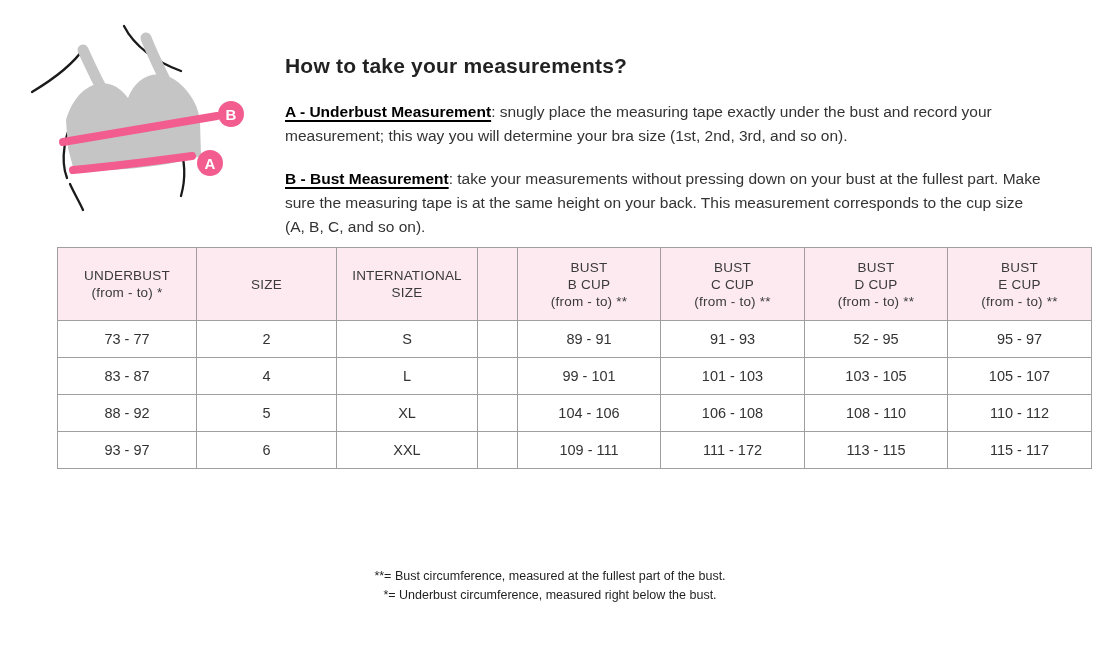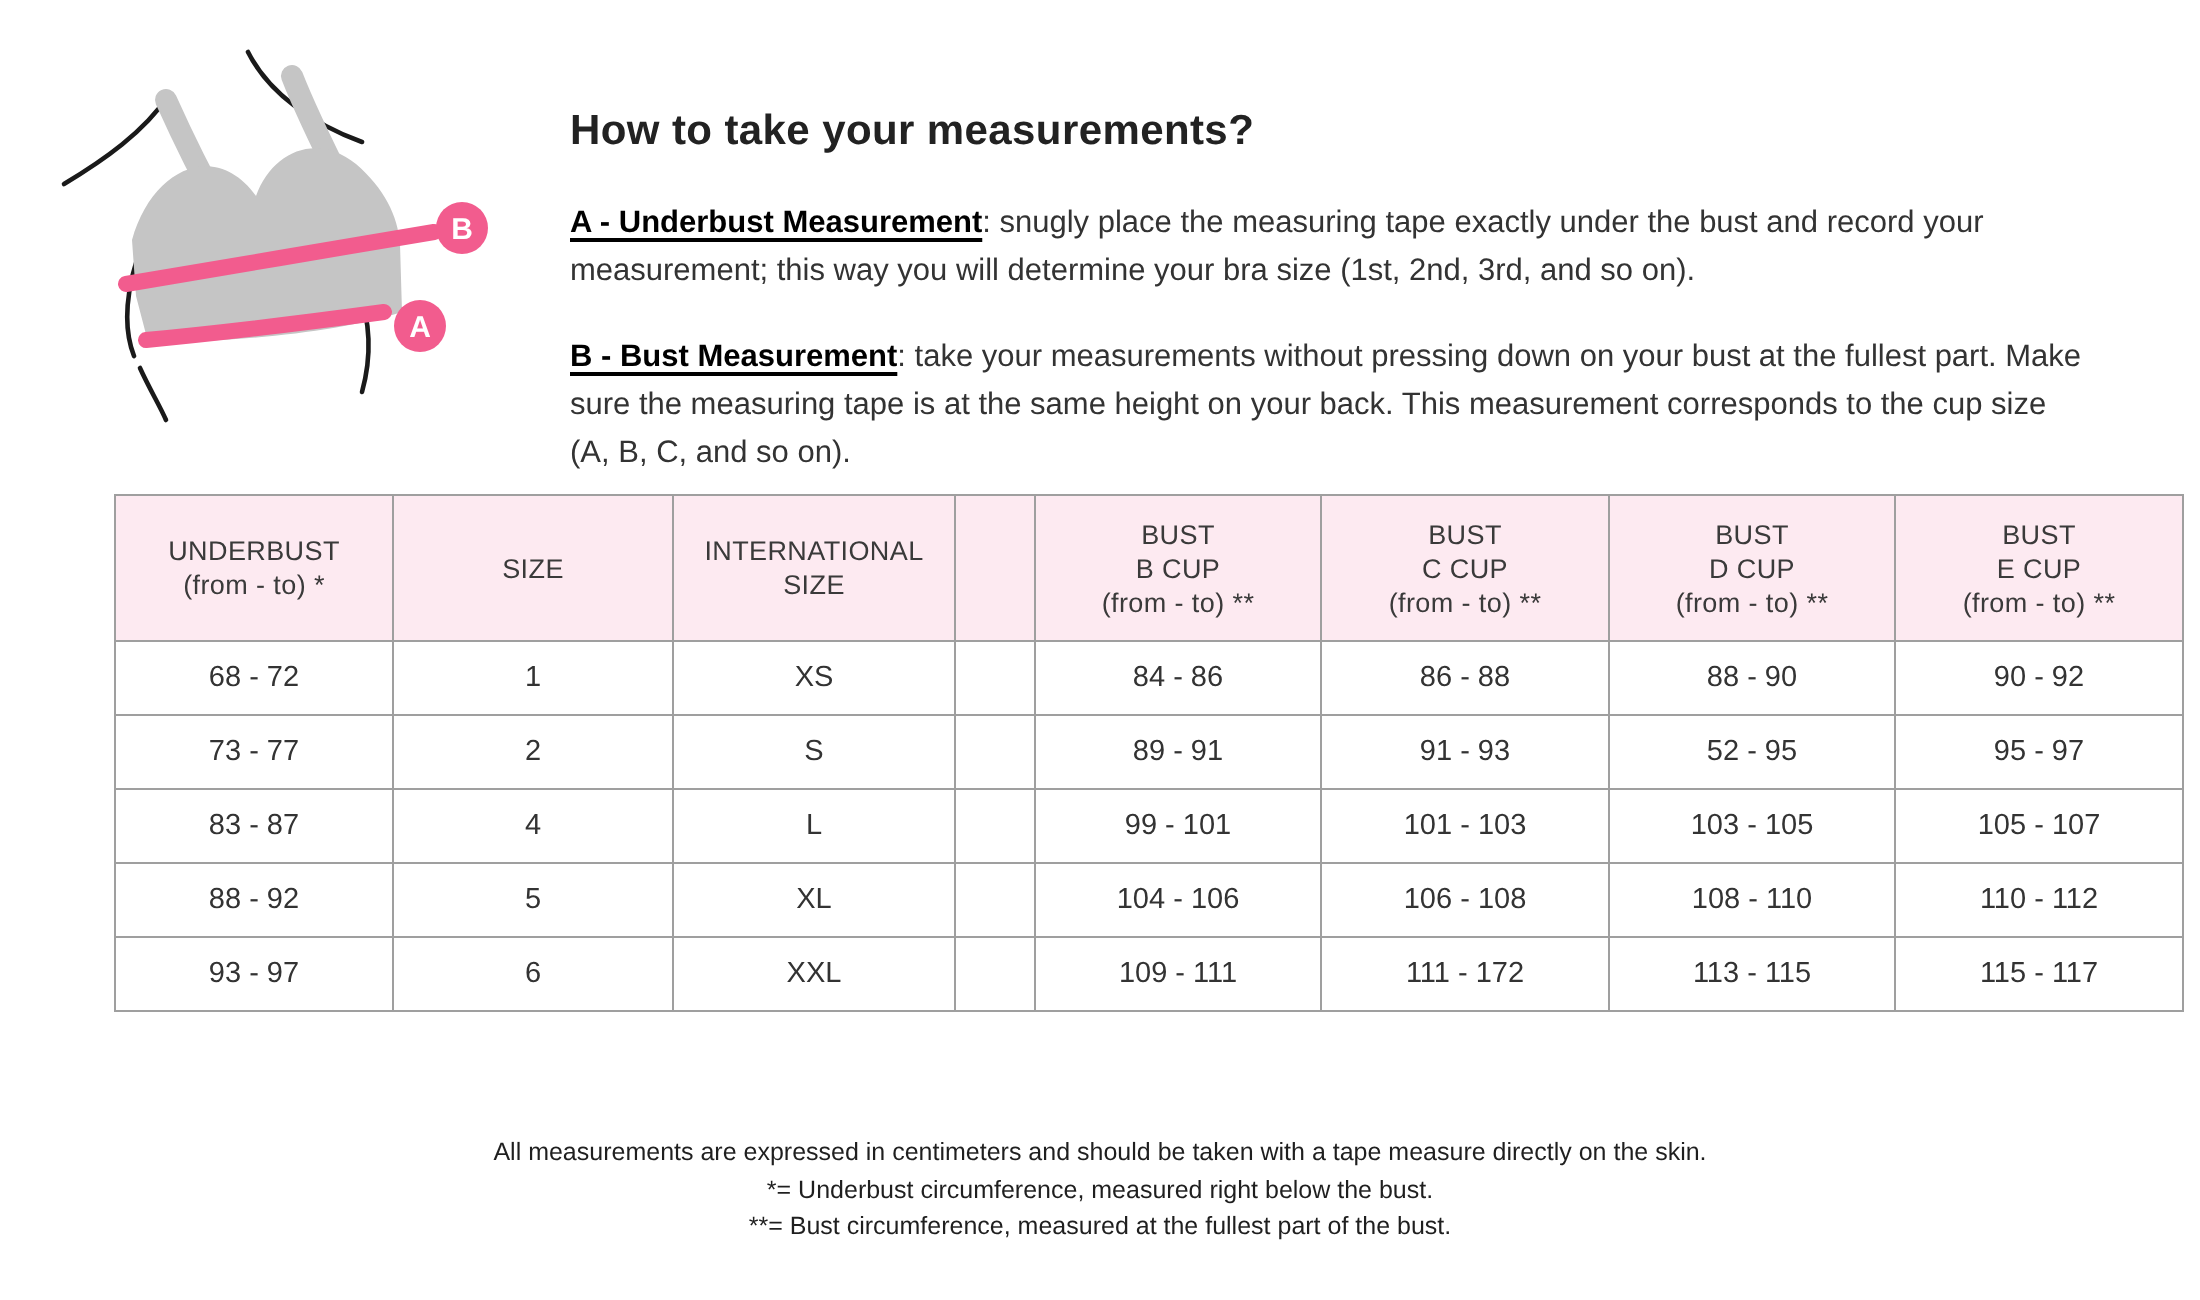--- a/index.html
+++ b/index.html
@@ -157,30 +157,20 @@
             </th>
             <th>
               <div>BUST</div>
               <div>E CUP</div>
               <div>(from - to) **</div>
             </th>
           </tr>
         </thead>
       <tbody>
           <tr>
-            <td>68 - 72</td>
-            <td>1</td>
-            <td>XS</td>
-            <td></td>
-            <td>84 - 86</td>
-            <td>86 - 88</td>
-            <td>88 - 90</td>
-            <td>90 - 92</td>
-          </tr>
-          <tr>
             <td>73 - 77</td>
             <td>2</td>
             <td>S</td>
             <td></td>
             <td>89 - 91</td>
             <td>91 - 93</td>
             <td>52 - 95</td>
             <td>95 - 97</td>
           </tr>
           <tr>
@@ -211,18 +201,17 @@
             <td>109 - 111</td>
             <td>111 - 172</td>
             <td>113 - 115</td>
             <td>115 - 117</td>
           </tr>
         </tbody>
     </table>
   </div>
 
   <div class="footnotes">
-    <p>All measurements are expressed in centimeters and should be taken with a tape measure directly on the skin.</p>
+    <p>**= Bust circumference, measured at the fullest part of the bust.</p>
     <p>*= Underbust circumference, measured right below the bust.</p>
-    <p>**= Bust circumference, measured at the fullest part of the bust.</p>
   </div>
 
 </div>
 
 </body></html>

